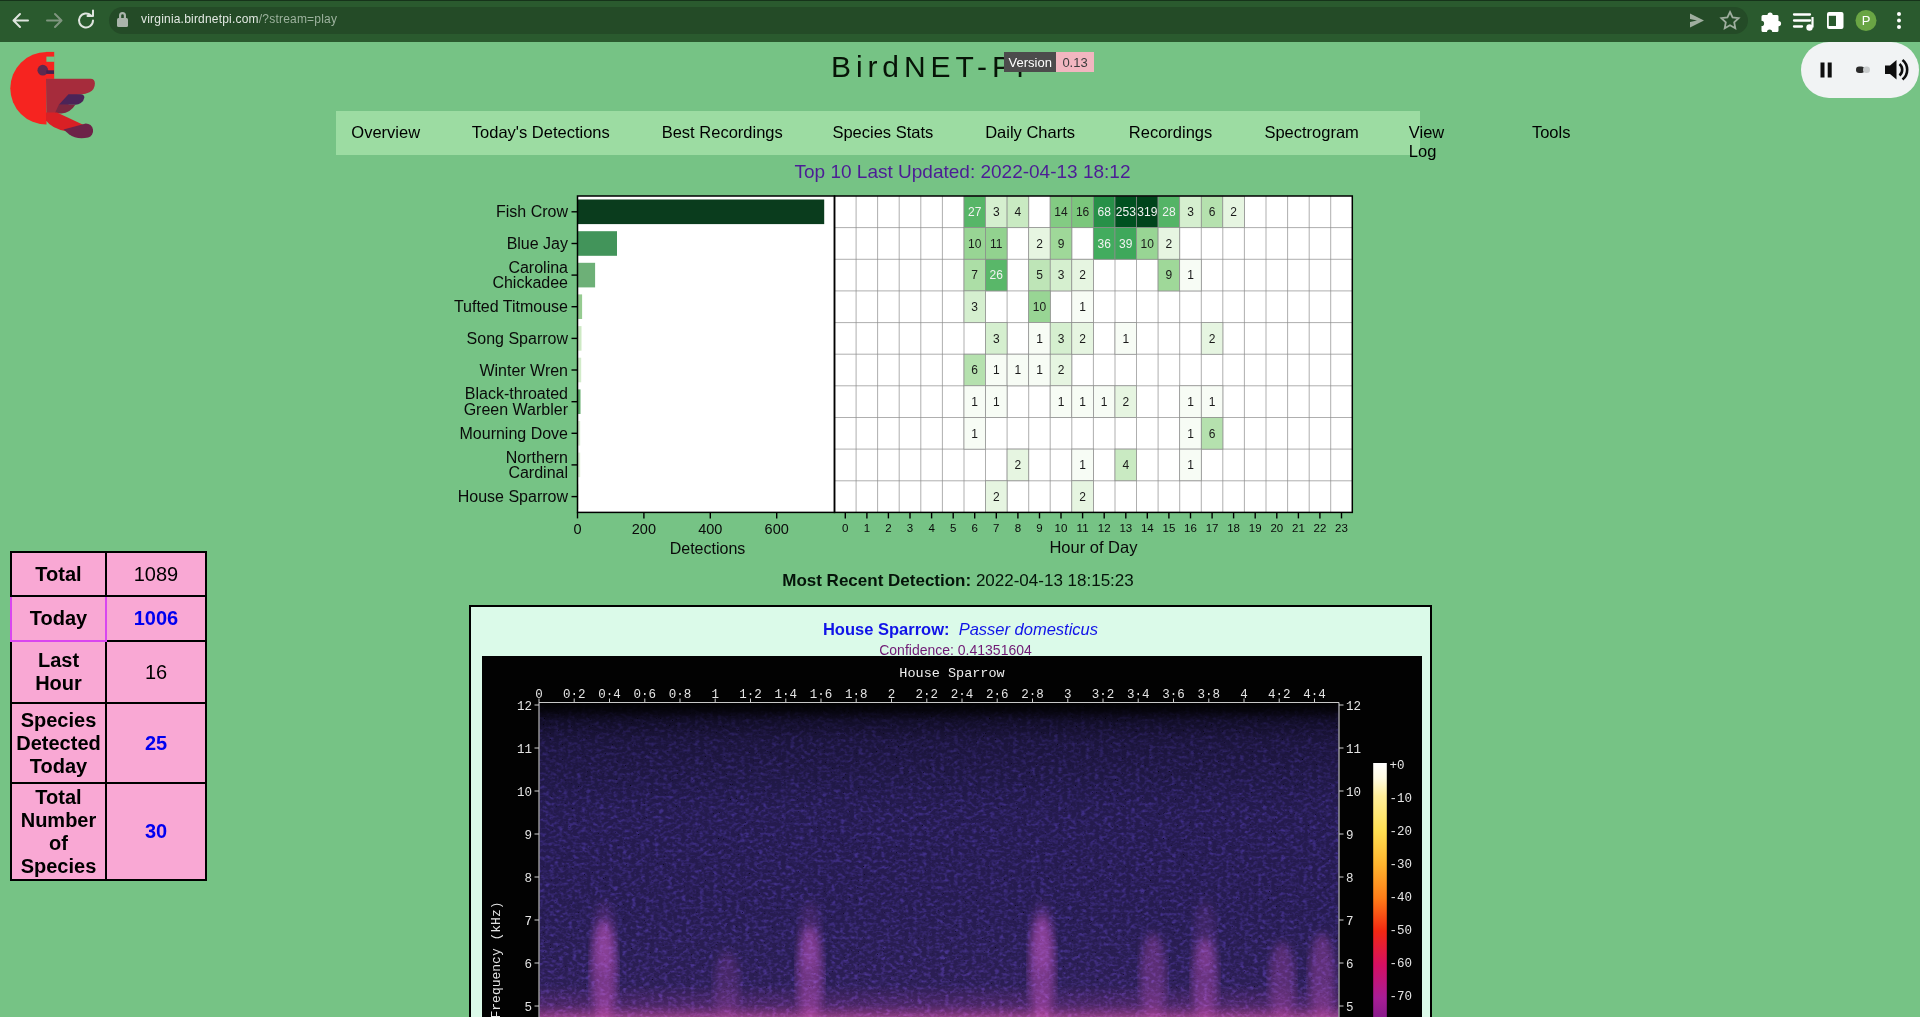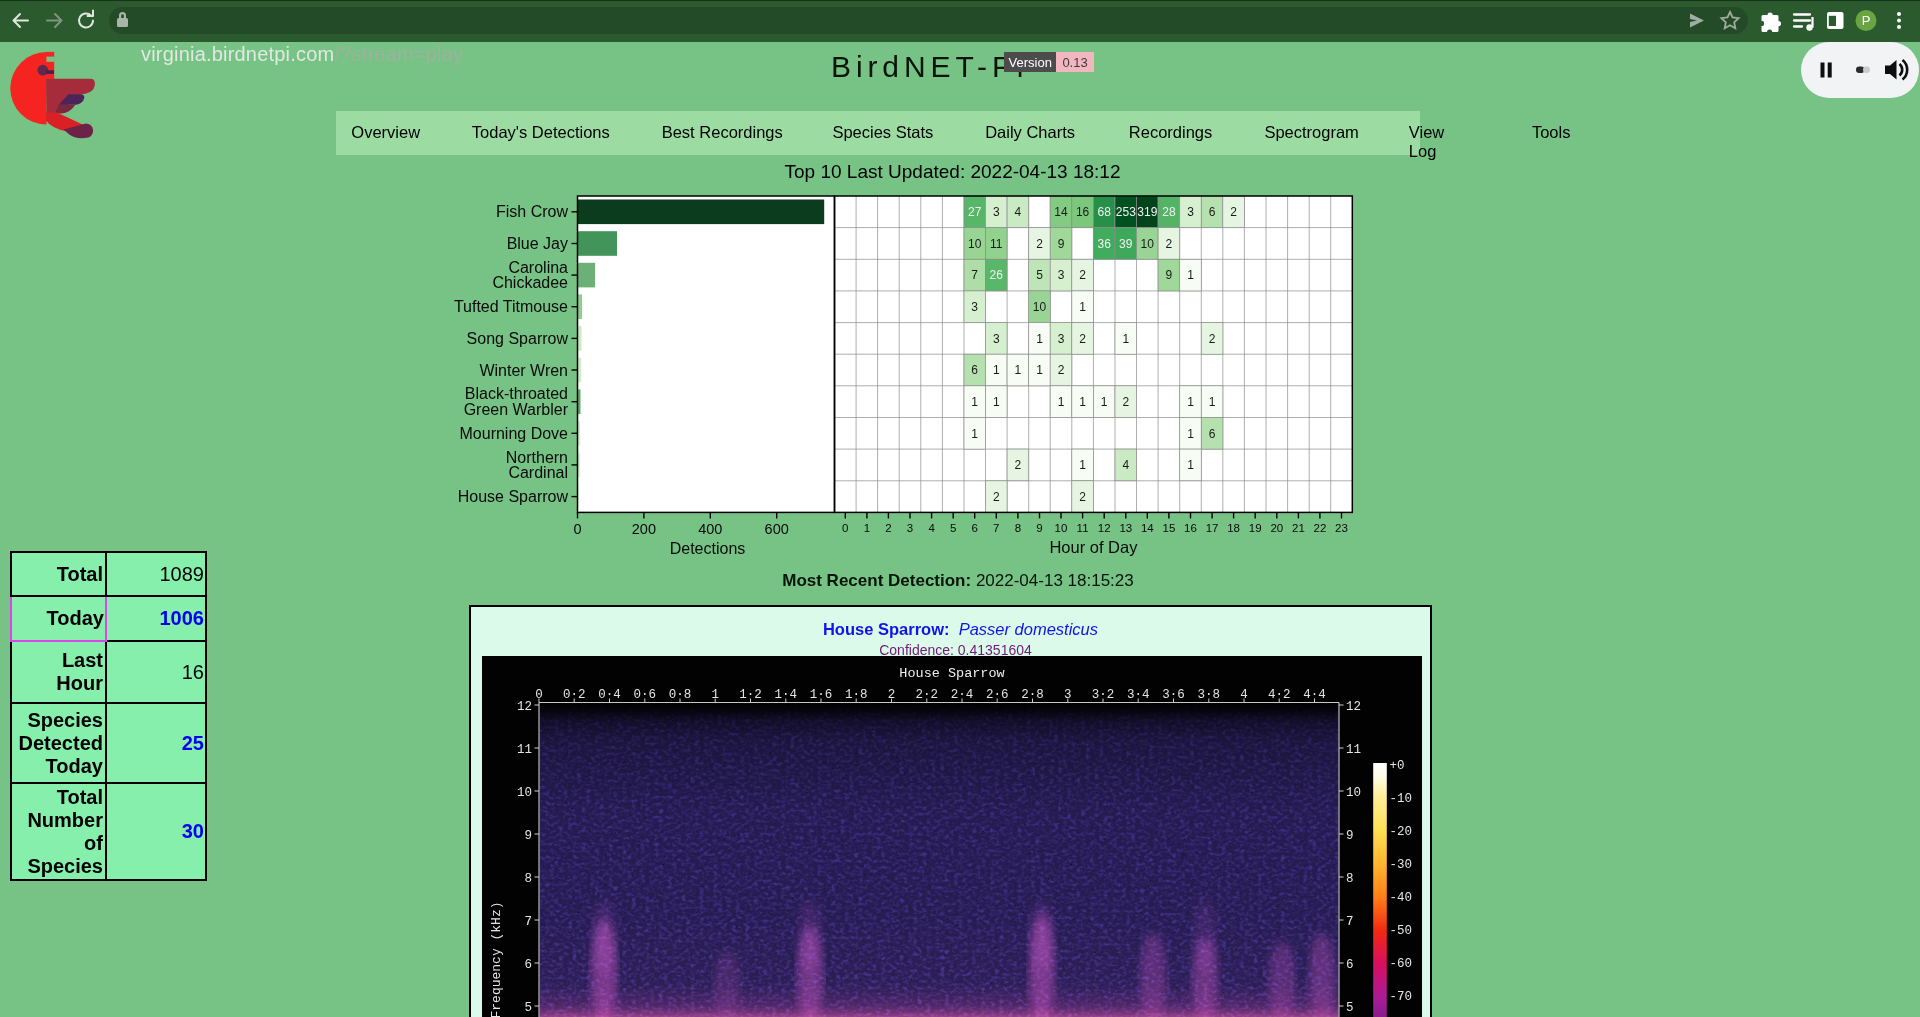--- a/index.html
+++ b/index.html
@@ -46,21 +46,21 @@
   <rect x="1827" y="12" width="16.5" height="17" rx="2" fill="#fff"></rect>
   <rect x="1828.8" y="15.8" width="7.2" height="10.2" fill="#2a5a2e"></rect>
 
   <circle cx="1866" cy="20.5" r="10.5" fill="#6aa544"></circle>
   <text x="1866" y="25.3" font-size="13" font-family="Liberation Sans" fill="#fff" text-anchor="middle">P</text>
 
   <circle cx="1899" cy="14" r="2" fill="#fff"></circle>
   <circle cx="1899" cy="20.5" r="2" fill="#fff"></circle>
   <circle cx="1899" cy="27" r="2" fill="#fff"></circle>
 </svg>
-<div class="abs" style="left:141px;top:12px;font-size:20px;color:#e2e8e2;letter-spacing:0.2px;margin-top:31px;">virginia.birdnetpi.com<span style="color:#9db29e;">/?stream=play</span></div>
+<div class="abs" style="left:141px;top:12px;font-size:12px;color:#e2e8e2;letter-spacing:0.2px;">virginia.birdnetpi.com<span style="color:#9db29e;">/?stream=play</span></div>
 
 <svg class="abs" style="left:5px;top:48px;" width="100" height="100" viewBox="5 48 100 100">
   <path d="M46.5 52.1 A36.2 36.2 0 1 0 46.5 124.5 Z" fill="#f62420"></path>
   <rect x="46" y="51.9" width="8.2" height="27" fill="#f62420"></rect>
   <rect x="46.4" y="56.6" width="8.2" height="5.2" fill="#76c385"></rect>
   <path d="M46 78.8 H90.5 Q94.9 78.8 94.9 83.5 Q94.9 89.5 89.5 92.3 Q85.5 94.1 81 94.5 L73.5 95.2 Q69 107 61 111.5 Q57.5 113.3 53 113.4 L46.5 113.4 Z" fill="#a62c3c"></path>
   <path d="M68.5 94.3 L80.5 94.3 Q84.6 94.4 84.3 97.8 Q84 100.8 80.8 102.9 Q78.5 104.3 75.5 104.7 L58.8 104.7 Z" fill="#4b2458"></path>
   <path d="M58.8 104.8 L75.3 104.8 Q73 108.8 69.3 111.1 Q65.8 113.2 61.5 113.4 L54.8 113.4 Z" fill="#7a2840"></path>
   <circle cx="42.8" cy="70.2" r="5.35" fill="#5d2a4e"></circle>
   <rect x="46.3" y="70.3" width="7.7" height="3.6" fill="#42234f"></rect>
@@ -89,21 +89,21 @@
   <span class="abs" style="left:135.8px;top:12px;">Today's Detections</span>
   <span class="abs" style="left:325.7px;top:12px;">Best Recordings</span>
   <span class="abs" style="left:496.4px;top:12px;">Species Stats</span>
   <span class="abs" style="left:649.2px;top:12px;">Daily Charts</span>
   <span class="abs" style="left:792.8px;top:12px;">Recordings</span>
   <span class="abs" style="left:928.4px;top:12px;">Spectrogram</span>
   <span class="abs" style="left:1072.8px;top:12px;">View Log</span>
   <span class="abs" style="left:1195.9px;top:12px;">Tools</span>
 </div>
 
-<div class="abs" style="left:0;top:161px;width:1905px;text-align:center;font-size:19px;color:#000000;">Top 10 Last Updated: 2022-04-13 18:12</div>
+<div class="abs" style="left:10px;top:161px;width:1905px;text-align:center;font-size:19px;color:#4c1d95;">Top 10 Last Updated: 2022-04-13 18:12</div>
 <div class="abs" style="left:0;top:571px;width:1916px;text-align:center;font-size:17px;color:#05140a;"><b>Most Recent Detection:</b> 2022-04-13 18:15:23</div>
 
 <svg class="abs" style="left:440px;top:158px;" width="930px" height="402px" viewBox="440 158 930 402" font-family="Liberation Sans">
 <rect x="577.5" y="196.0" width="257.0" height="316.4" fill="#fff" stroke="none"></rect>
 <rect x="834.5" y="196.0" width="517.8" height="316.4" fill="#fff" stroke="none"></rect>
 <line x1="856.1" y1="196.0" x2="856.1" y2="512.4" stroke="#8c8c8c" stroke-width="0.7"></line>
 <line x1="877.6" y1="196.0" x2="877.6" y2="512.4" stroke="#8c8c8c" stroke-width="0.7"></line>
 <line x1="899.2" y1="196.0" x2="899.2" y2="512.4" stroke="#8c8c8c" stroke-width="0.7"></line>
 <line x1="920.8" y1="196.0" x2="920.8" y2="512.4" stroke="#8c8c8c" stroke-width="0.7"></line>
 <line x1="942.4" y1="196.0" x2="942.4" y2="512.4" stroke="#8c8c8c" stroke-width="0.7"></line>
@@ -338,21 +338,21 @@
 <text x="1298.4" y="531.9" font-size="11.5" fill="#0a0a0a" text-anchor="middle">21</text>
 <line x1="1319.9" y1="512.4" x2="1319.9" y2="518.4" stroke="#000" stroke-width="1.4"></line>
 <text x="1319.9" y="531.9" font-size="11.5" fill="#0a0a0a" text-anchor="middle">22</text>
 <line x1="1341.5" y1="512.4" x2="1341.5" y2="518.4" stroke="#000" stroke-width="1.4"></line>
 <text x="1341.5" y="531.9" font-size="11.5" fill="#0a0a0a" text-anchor="middle">23</text>
 <text x="1093.4" y="553.4" font-size="16.5" fill="#0a0a0a" text-anchor="middle">Hour of Day</text>
 <rect x="577.5" y="196.0" width="257.0" height="316.4" fill="none" stroke="#000" stroke-width="1.5"></rect>
 <rect x="834.5" y="196.0" width="517.8" height="316.4" fill="none" stroke="#000" stroke-width="1.5"></rect>
 </svg>
 
-<table class="abs" id="stats" style="left:10px;top:551px;width:197px;height:330px;border-collapse:collapse;background:#86efac;font-size:20px;font-weight:bold;text-align:right;line-height:1.15;">
+<table class="abs" id="stats" style="left:10px;top:551px;width:197px;height:330px;border-collapse:collapse;background:#f9a8d4;font-size:20px;font-weight:bold;text-align:center;line-height:1.15;">
   <tbody>
       <tr style="height:44px;">
         <td style="border:2px solid #000;width:95px;box-sizing:border-box;padding:0 2px;">Total</td>
         <td style="border:2px solid #000;font-weight:normal;">1089</td>
       </tr>
   <tr style="height:45px;">
         <td style="border:2px solid #d946ef;margin-left:41px;">Today</td>
         <td style="border:2px solid #000;color:#0000f0;">1006</td>
       </tr>
   <tr style="height:62px;">

